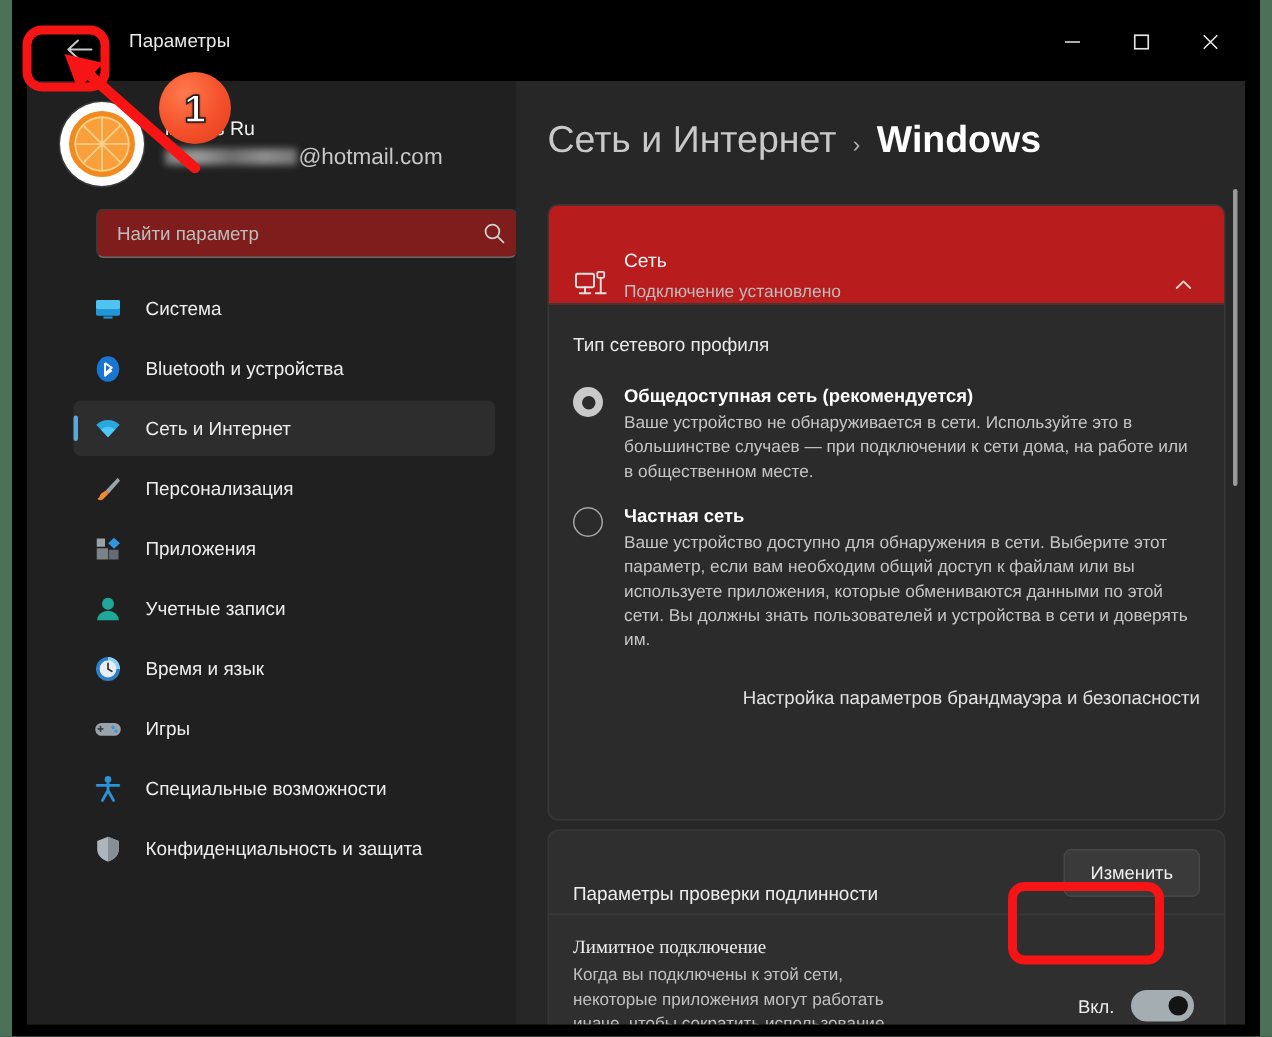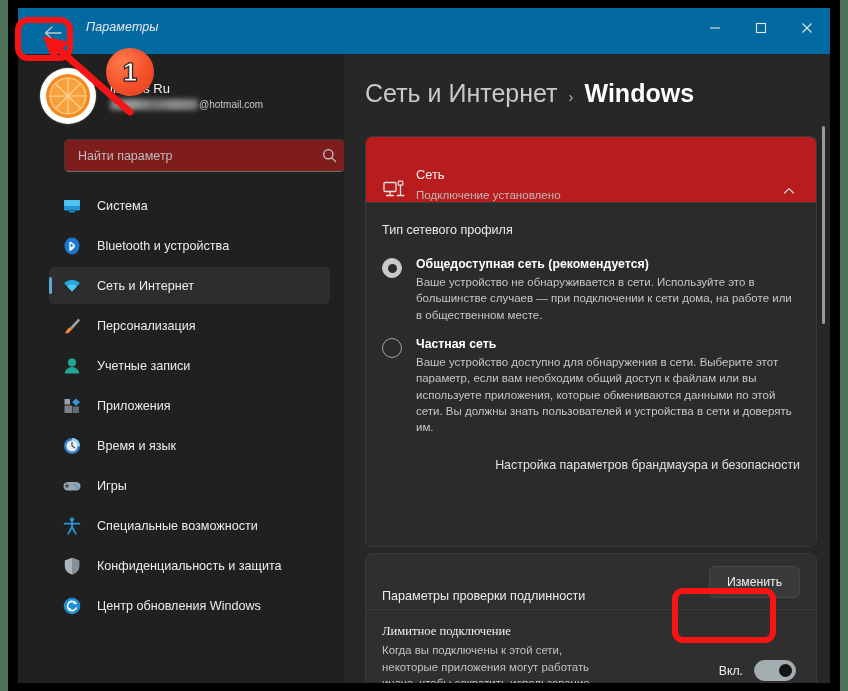--- a/index.html
+++ b/index.html
@@ -27,22 +27,21 @@
     left: 18px; top: 8px;
     width: 812px; height: 675px;
     background: #202020;
     overflow: hidden;
   }
 
   
   .titlebar {
     position: absolute; left: 0; top: 0;
     width: 812px; height: 46px;
-    background: #0369a1;
-    font-style: italic;
+    background: #000000;
   }
   .back-btn {
     position: absolute; left: 14px; top: 10px;
     width: 42px; height: 30px;
     border-radius: 5px;
     display: flex; align-items: center; justify-content: center;
     color: #b9b9b9;
   }
   .back-btn svg { display: block; }
   .app-title {
@@ -73,21 +72,21 @@
   }
   .avatar {
     width: 56px; height: 56px; border-radius: 50%;
     background: #ffffff;
     display: flex; align-items: center; justify-content: center;
     flex: 0 0 auto;
     box-shadow: 0 0 0 1px #3a3a3a;
   }
   .acct-text { margin-left: 14px; line-height: 1.35; }
   .acct-name { font-size: 13px; color: #f0f0f0; }
-  .acct-mail { font-size: 10px; color: #c8c8c8; display: flex; align-items: center; text-align: right; }
+  .acct-mail { font-size: 15px; color: #c8c8c8; display: flex; align-items: center; text-align: right; }
   .blurred {
     display: inline-block;
     color: transparent;
     background: linear-gradient(90deg,#7e7e7e,#9a9a9a,#6f6f6f,#8e8e8e,#777);
     filter: blur(2.6px);
     border-radius: 2px;
     height: 11px; width: 88px;
     margin-right: 1px;
   }
 
@@ -372,42 +371,42 @@
                 <path d="M16.5 2.5 L8.5 11 L10.5 13 L18 4.5 Z" fill="#9aa3ab"></path>
                 <path d="M8.5 11 L10.5 13 L7 16.5 C5.5 18 3.5 17.5 3 16.5 C4.5 16 4.5 14 5.5 13 Z" fill="#f08a2e"></path>
               </svg>
           </span>
           <span class="nav-label">Персонализация</span>
         </div>
 
         <div class="nav-item">
           <span class="nav-ico">
             <svg width="20" height="20" viewBox="0 0 20 20">
-                <circle cx="10" cy="6.5" r="4" fill="#1fa89a"></circle>
-                <path d="M2.8 17.5 A7.2 6.4 0 0 1 17.2 17.5 Z" fill="#1fa89a"></path>
-              </svg>
-          </span>
-          <span class="nav-label">Учетные записи</span>
-        </div>
-
-        <div class="nav-item">
-          <span class="nav-ico">
-            <svg width="20" height="20" viewBox="0 0 20 20">
                 <rect x="2.5" y="9.5" width="7.5" height="7.5" fill="#7a8189"></rect>
                 <rect x="2.5" y="3" width="5.5" height="5.5" fill="#9aa2a9"></rect>
                 <rect x="10.5" y="10.5" width="6.5" height="6.5" fill="#646b72"></rect>
                 <path d="M14 2.5 L18 6.2 L14 9.8 L10.2 6.2 Z" fill="#2f96e0"></path>
               </svg>
           </span>
           <span class="nav-label">Приложения</span>
         </div>
 
         <div class="nav-item">
           <span class="nav-ico">
             <svg width="20" height="20" viewBox="0 0 20 20">
+                <circle cx="10" cy="6.5" r="4" fill="#1fa89a"></circle>
+                <path d="M2.8 17.5 A7.2 6.4 0 0 1 17.2 17.5 Z" fill="#1fa89a"></path>
+              </svg>
+          </span>
+          <span class="nav-label">Учетные записи</span>
+        </div>
+
+        <div class="nav-item">
+          <span class="nav-ico">
+            <svg width="20" height="20" viewBox="0 0 20 20">
                 <circle cx="10" cy="10" r="8" fill="#2d7fc7"></circle>
                 <path d="M10 2 A8 8 0 0 1 18 10 L10 10 Z" fill="#8fd2f0"></path>
                 <circle cx="10" cy="10" r="5.6" fill="#e9eef2"></circle>
                 <path d="M10 6.2 L10 10 L12.6 11.6" stroke="#2b2b2b" stroke-width="1.1" fill="none" stroke-linecap="round"></path>
               </svg>
           </span>
           <span class="nav-label">Время и язык</span>
         </div>
 
         <div class="nav-item">
@@ -435,31 +434,20 @@
         <div class="nav-item">
           <span class="nav-ico">
             <svg width="20" height="20" viewBox="0 0 20 20">
                 <path d="M10 1.8 L17.2 4.6 V10.2 C17.2 14.4 13.9 17.2 10 18.4 C6.1 17.2 2.8 14.4 2.8 10.2 V4.6 Z" fill="#aeb6bd"></path>
                 <path d="M10 1.8 L17.2 4.6 V10.2 C17.2 14.4 13.9 17.2 10 18.4 Z" fill="#868e96"></path>
               </svg>
           </span>
           <span class="nav-label">Конфиденциальность и защита</span>
         </div>
 
-        <div class="nav-item">
-          <span class="nav-ico">
-            <svg width="20" height="20" viewBox="0 0 20 20">
-                <circle cx="10" cy="10" r="8.3" fill="#1d8fd6"></circle>
-                <path d="M14 7.5 A4.6 4.6 0 1 0 14.3 12" stroke="#ffffff" stroke-width="1.6" fill="none" stroke-linecap="round"></path>
-                <path d="M12.6 4.6 L14.6 7.9 L11.1 8.1 Z" fill="#ffffff"></path>
-                <path d="M7.4 15.4 L5.4 12.1 L8.9 11.9 Z" fill="#ffffff"></path>
-              </svg>
-          </span>
-          <span class="nav-label">Центр обновления Windows</span>
-        </div>
 
       </div>
     </div>
 
     <div class="content">
 
       <div class="breadcrumb">
         <span class="crumb-parent">Сеть и Интернет</span>
         <span class="crumb-sep">›</span>
         <span class="crumb-current">Windows</span>

